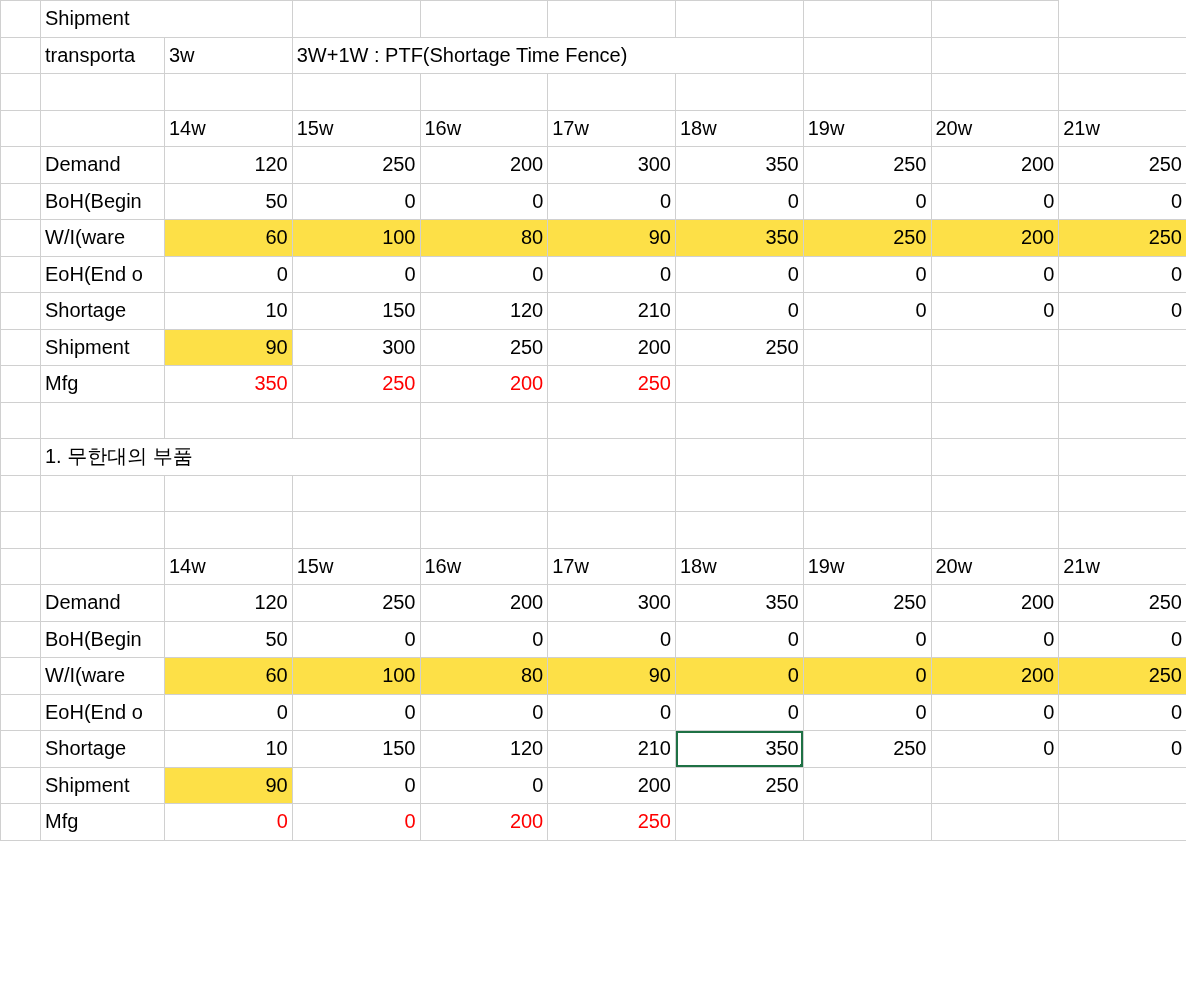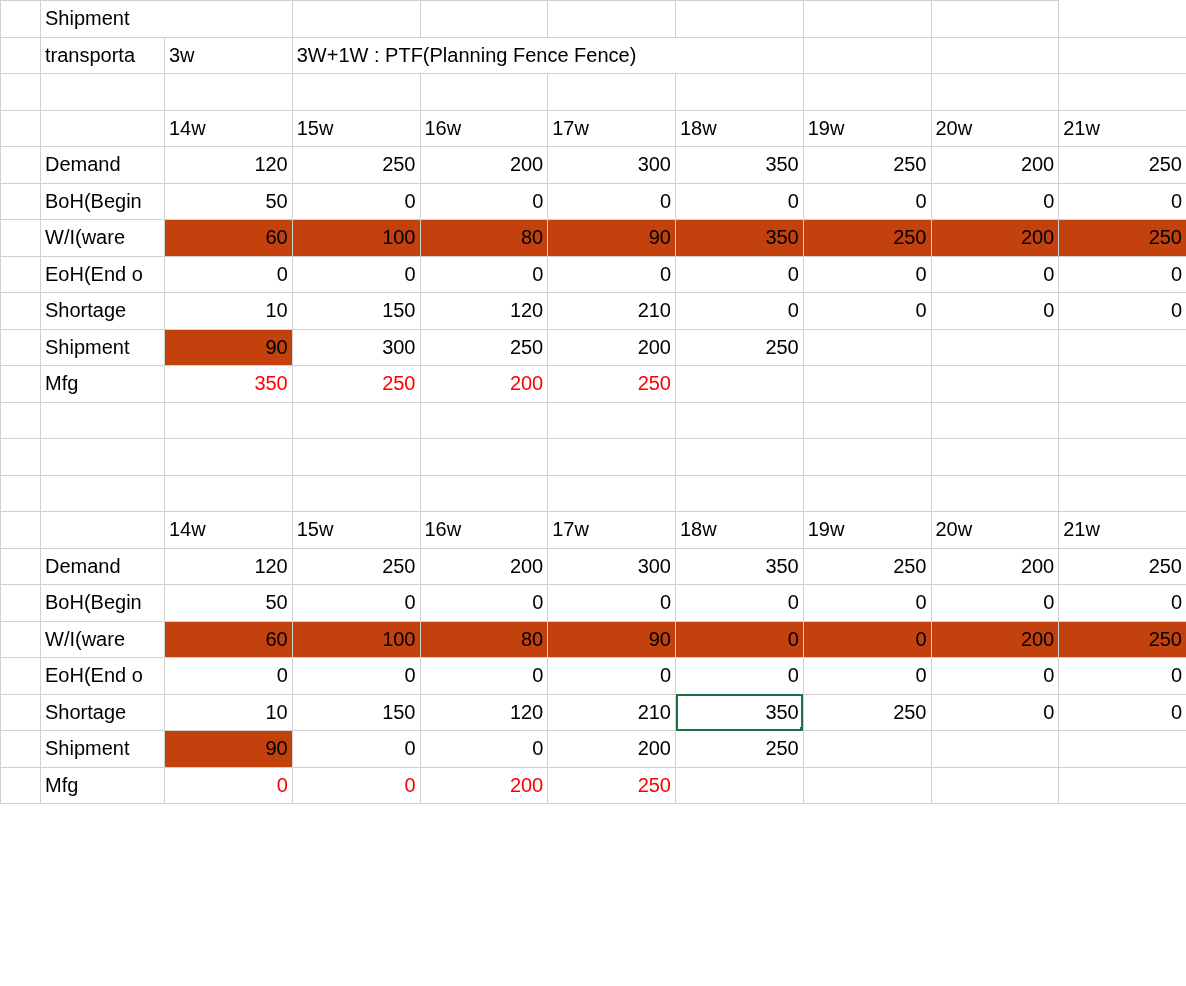--- a/index.html
+++ b/index.html
@@ -21,21 +21,21 @@
     padding: 0 4px;
     vertical-align: middle;
     white-space: nowrap;
     overflow: hidden;
   }
   .col0 { width: 40px; }
   .col1 { width: 124px; }
   .colw { width: 127.75px; }
   .txt-left { text-align: left; }
   .txt-right { text-align: right; }
-  .hl { background: #c2410c; }
+  .hl { background: #fde047; }
   .red { color: #ff0000; }
   .sel {
     outline: 2px solid #1e7145;
     outline-offset: -2px;
     position: relative;
   }
   .sel::after {
     content: "";
     position: absolute;
     right: -3px;
@@ -69,21 +69,21 @@
         <td></td>
         <td></td>
   <td></td>
         <td></td>
         <td></td>
 </tr>
 <tr>
   <td></td>
   <td class="txt-left">transporta</td>
   <td class="txt-left">3w</td>
-  <td class="txt-left" colspan="4">3W+1W : PTF(Planning Fence Fence)</td>
+  <td class="txt-left" colspan="4">3W+1W : PTF(Shortage Time Fence)</td>
   <td></td>
         <td></td>
         <td></td>
 </tr>
 <tr>
         <td></td>
         <td></td>
         <td></td>
         <td></td>
         <td></td>
@@ -197,20 +197,30 @@
         <td></td>
         <td></td>
         <td></td>
         <td></td>
         <td></td>
         <td></td>
         <td></td>
         <td></td>
       </tr>
 <tr>
+  <td></td>
+  <td class="txt-left" colspan="3">1. 무한대의 부품</td>
+  <td></td>
+        <td></td>
+        <td></td>
+        <td></td>
+        <td></td>
+        <td></td>
+</tr>
+<tr>
         <td></td>
         <td></td>
         <td></td>
         <td></td>
         <td></td>
         <td></td>
         <td></td>
         <td></td>
         <td></td>
         <td></td>

